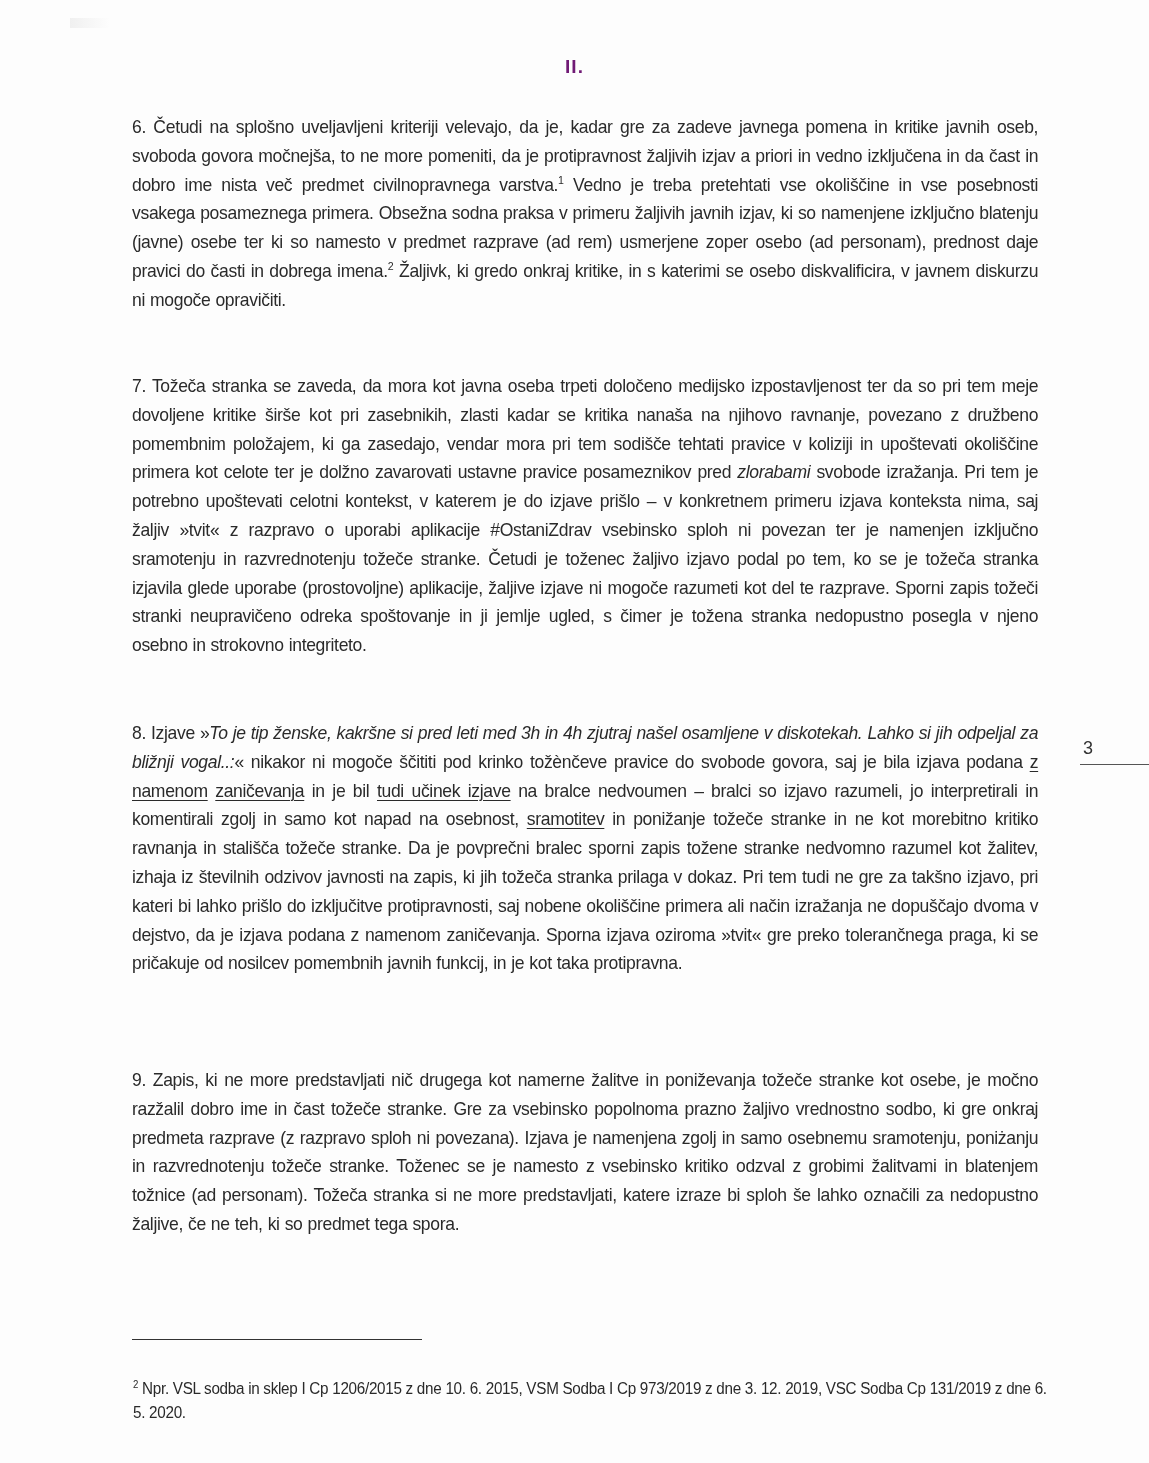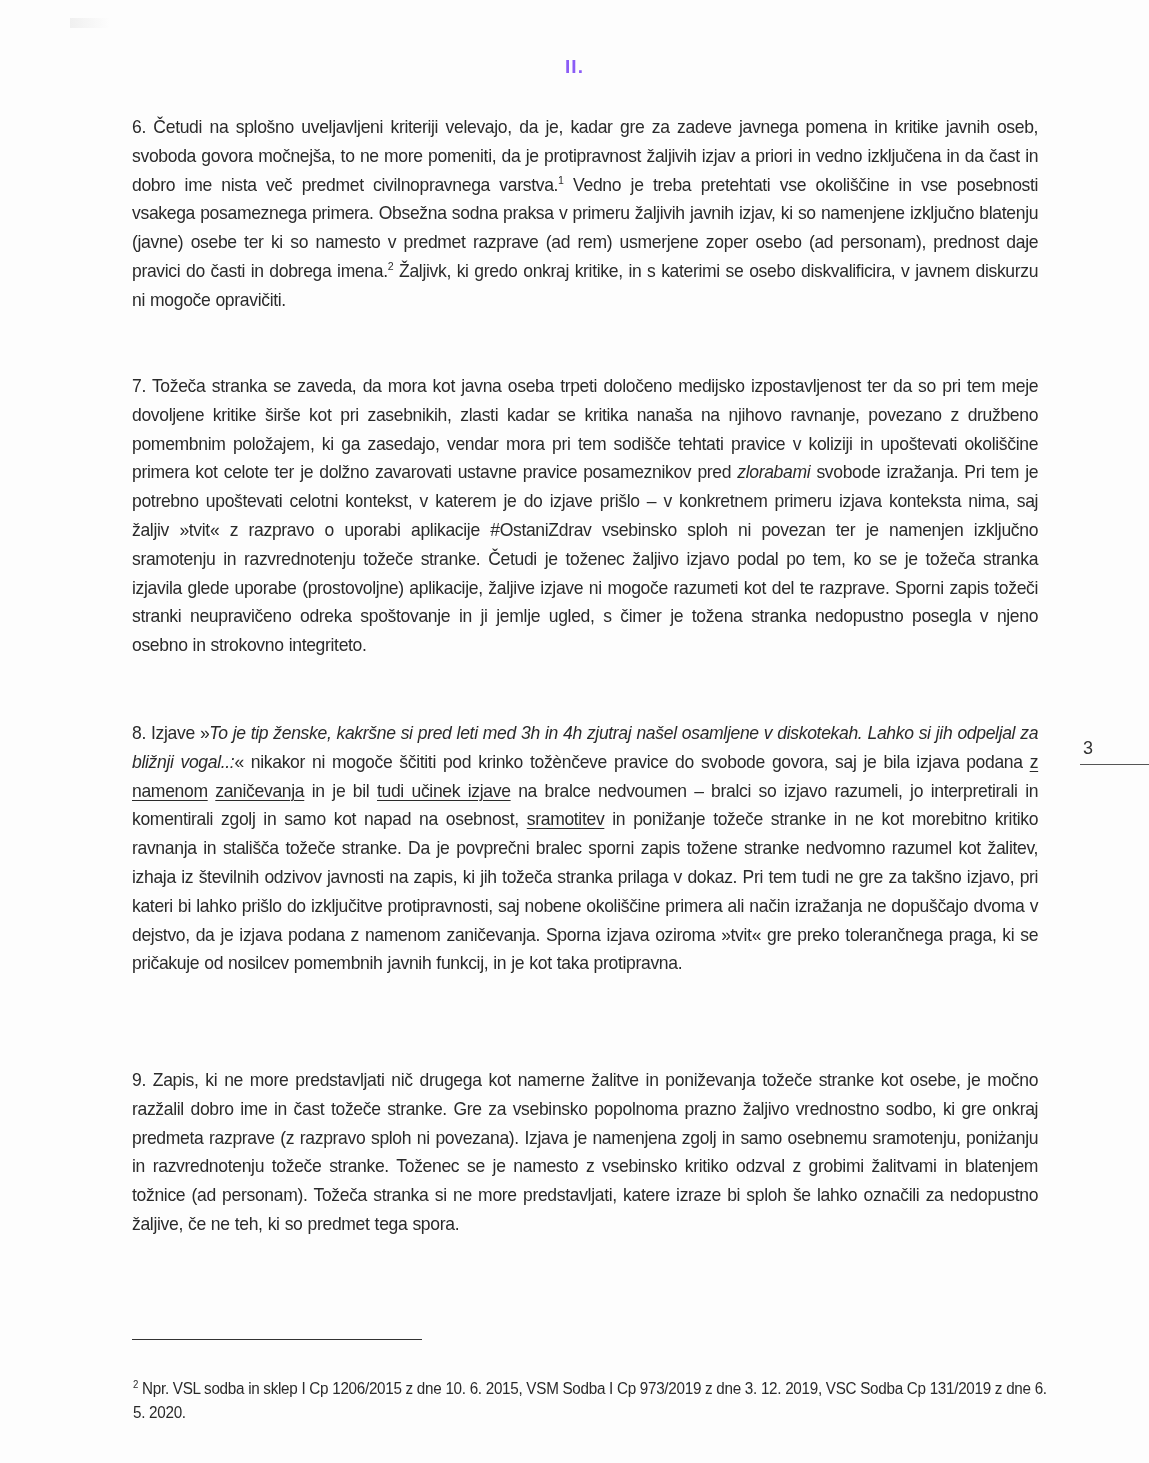--- a/index.html
+++ b/index.html
@@ -24,21 +24,21 @@
     }
     .section-heading {
       position: absolute;
       top: 56px;
       left: 0;
       width: 1149px;
       text-align: center;
       font-size: 19px;
       font-weight: bold;
       letter-spacing: 1px;
-      color: #8b5cf6;
+      color: #701a75;
     }
     .para {
       position: absolute;
       left: 132px;
       width: 906px;
       font-size: 18.2px;
       line-height: 28.8px;
       text-align: justify;
       text-align-last: left;
       letter-spacing: -0.35px;

